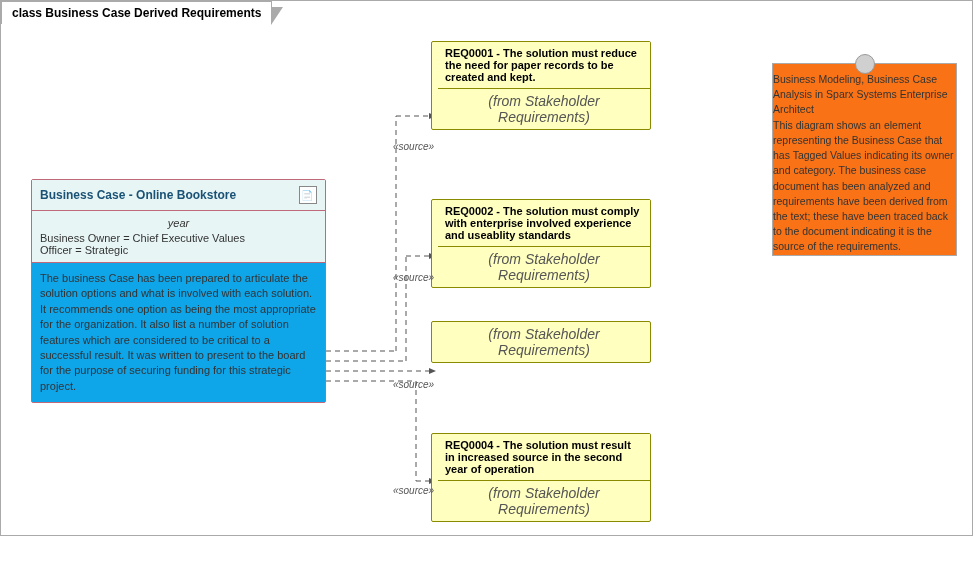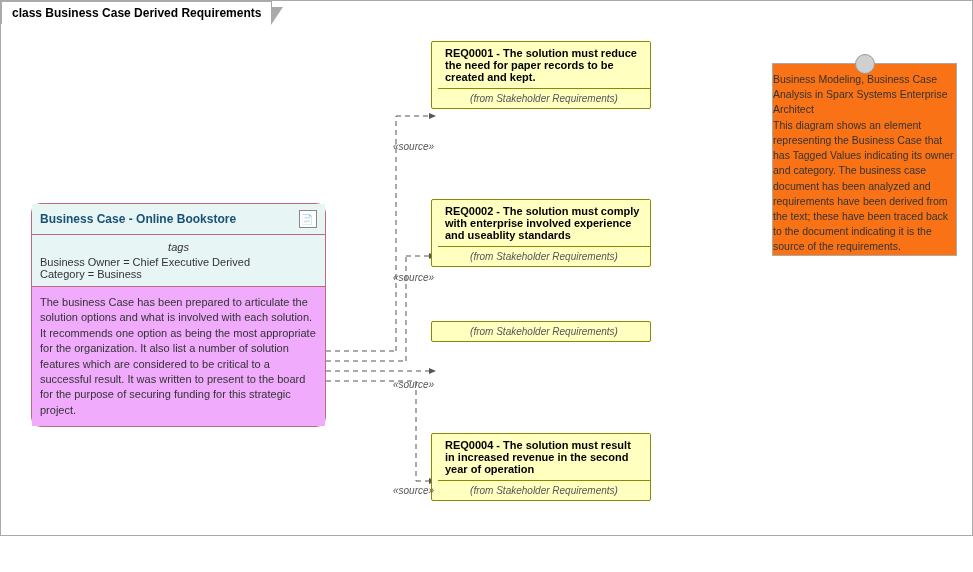--- a/index.html
+++ b/index.html
@@ -37,26 +37,26 @@
       right: -12px;
       width: 0;
       height: 0;
       border-left: 12px solid #aaa;
       border-bottom: 18px solid transparent;
     }
 
     
     .business-case-box {
       position: absolute;
-      top: 202px;
+      top: 178px;
       left: 30px;
       width: 295px;
       border: 1.5px solid #c0697a;
       background: #e8f5f5;
-      border-radius: 10px;
+      border-radius: 2px;
     }
     .business-case-header {
       background: #e8f5f5;
       border-bottom: 1.5px solid #c0697a;
       padding: 6px 8px;
       display: flex;
       align-items: center;
       justify-content: space-between;
     }
     .business-case-header-title {
@@ -85,21 +85,21 @@
       display: block;
       margin-bottom: 3px;
       color: #333;
     }
     .tag-line {
       color: #333;
       font-size: 11px;
     }
     .business-case-body {
       padding: 8px;
-      background: #f0abfc;
+      background: #0ea5e9;
       font-size: 11px;
       color: #333;
       line-height: 1.4;
     }
 
     
     .req-box {
       position: absolute;
       width: 220px;
       border: 1.5px solid #8a8a00;
@@ -111,21 +111,21 @@
       background: #ffffc0;
       padding: 5px 7px;
       font-weight: bold;
       font-size: 11px;
       color: #000;
       border-bottom: 1.5px solid #8a8a00;
     }
     .req-footer {
       padding: 4px 7px;
       font-style: italic;
-      font-size: 10px;
+      font-size: 14px;
       color: #555;
       text-align: center;
     }
 
     .req1 { top: 40px; left: 430px; }
     .req2 { top: 198px; left: 430px; }
     .req3 { top: 320px; left: 430px; }
     .req4 { top: 432px; left: 430px; }
 
     
@@ -200,23 +200,23 @@
     <line x1="415" y1="480" x2="430" y2="480" stroke="#555" stroke-width="1" stroke-dasharray="5,4"></line>
     <polygon points="428,477 435,480 428,483" fill="#555"></polygon>
   </svg>
 
   <div class="business-case-box">
     <div class="business-case-header">
       <span class="business-case-header-title">Business Case - Online Bookstore</span>
       <div class="doc-icon">📄</div>
     </div>
     <div class="business-case-tags">
-      <span class="tags-label">tags</span>
-      <div class="tag-line">Business Owner = Chief Executive Derived</div>
-      <div class="tag-line">Category = Business</div>
+      <span class="tags-label">year</span>
+      <div class="tag-line">Business Owner = Chief Executive Values</div>
+      <div class="tag-line">Officer = Strategic</div>
     </div>
     <div class="business-case-body">The business Case has been prepared to articulate the solution options and what is involved with each solution. It recommends one option as being the most appropriate for the organization. It also list a number of solution features which are considered to be critical to a successful result. It was written to present to the board for the purpose of securing funding for this strategic project.</div>
   </div>
 
   <div class="req-box req1">
     <div class="req-header">REQ0001 - The solution must reduce the need for paper records to be created and kept.</div>
     <div class="req-footer">(from Stakeholder Requirements)</div>
   </div>
   <div class="source-label" style="top:132px; left:392px;">«source»</div>
 
@@ -225,21 +225,21 @@
     <div class="req-footer">(from Stakeholder Requirements)</div>
   </div>
   <div class="source-label" style="top:263px; left:392px;">«source»</div>
 
   <div class="req-box req3">
     <div class="req-footer">(from Stakeholder Requirements)</div>
   </div>
   <div class="source-label" style="top:370px; left:392px;">«source»</div>
 
   <div class="req-box req4">
-    <div class="req-header">REQ0004 - The solution must result in increased revenue in the second year of operation</div>
+    <div class="req-header">REQ0004 - The solution must result in increased source in the second year of operation</div>
     <div class="req-footer">(from Stakeholder Requirements)</div>
   </div>
   <div class="source-label" style="top:476px; left:392px;">«source»</div>
 
   <div class="note-box">
     <div class="note-circle"></div>
     <div style="margin-top:8px;">
       <span style="white-space:pre-line;">Business Modeling, Business Case Analysis in Sparx Systems Enterprise Architect<br>This diagram shows an element representing the Business Case that has Tagged Values indicating its owner and category. The business case document has been analyzed and requirements have been derived from the text; these have been traced back to the document indicating it is the source of the requirements.</span>
     </div>
   </div>

